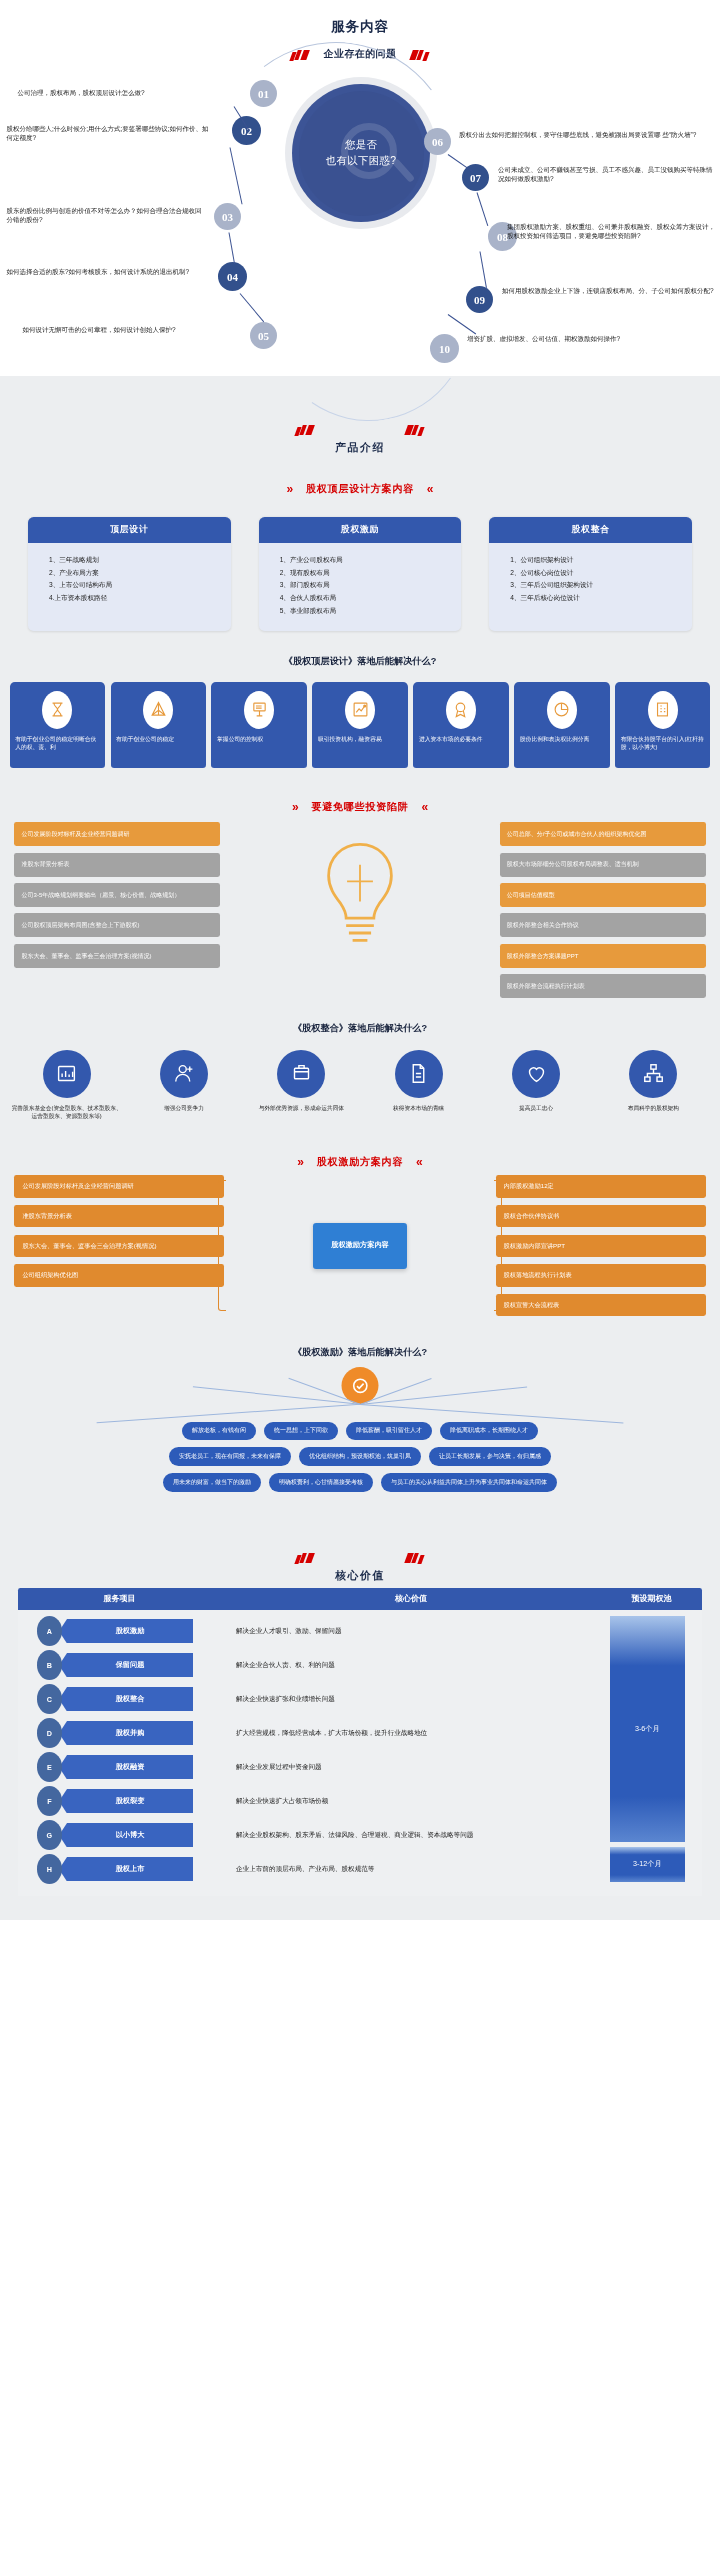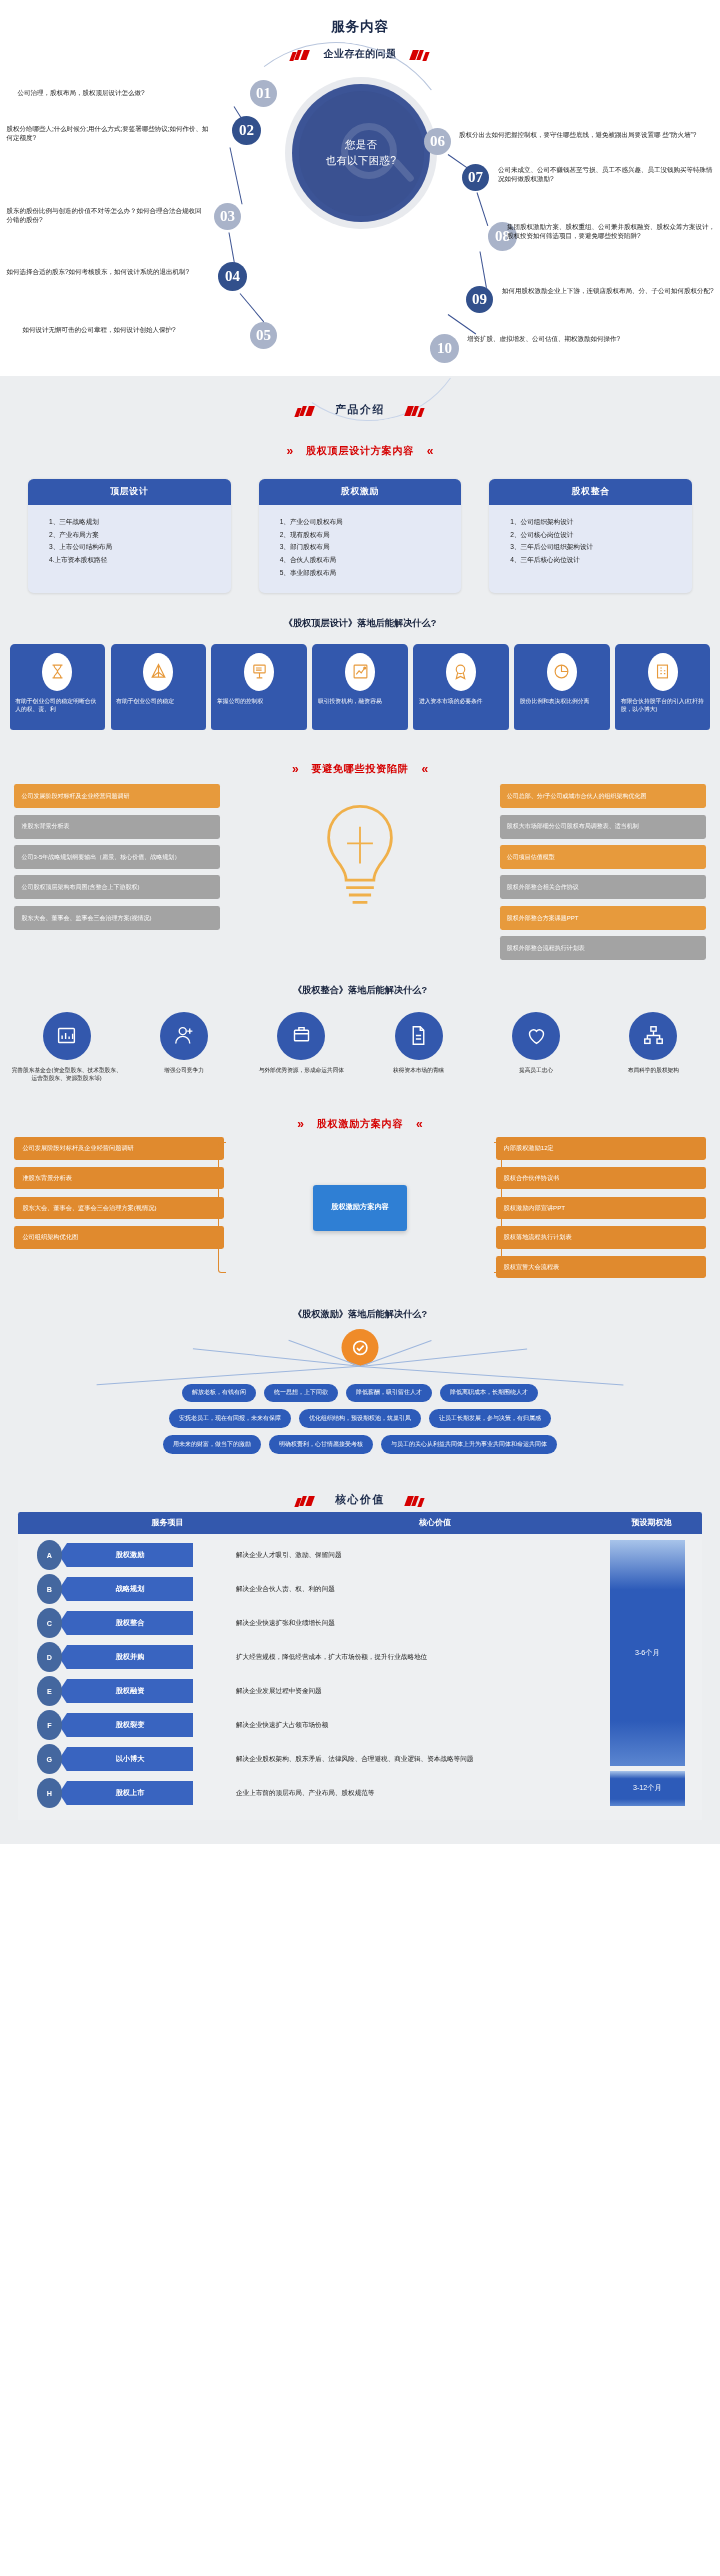--- a/index.html
+++ b/index.html
@@ -60,35 +60,35 @@
   }
   .arc { position:absolute; border-radius:50%; border:1.1px solid; }
   .arc-a { left:-69px; top:-35px; width:240px; height:240px;
            border-color:#b9c6dd transparent transparent transparent; transform:rotate(8deg); }
   .arc-b { left:-16px; top:144px; width:200px; height:200px;
            border-color:transparent transparent #c8d4e8 transparent; transform:rotate(-10deg); }
 
   .num {
     position:absolute; border-radius:50%;
     display:flex; align-items:center; justify-content:center;
-    color:#fff; font-weight:bold; font-size:15px;
+    color:#fff; font-weight:bold; font-size:11px;
     font-family:"Liberation Serif",serif;
   }
   .num.lt { background:#a9b3c9; }
   .num.dk { background:#32508c; }
 
   .qtext { position:absolute; font-size:6.5px; line-height:1.45; color:#1c1c1c; }
   .qtext.right { text-align:left; }
   .qtext.left { text-align:left; }
   .connector { position:absolute; background:#3a5191; height:1px; transform-origin:left center; }
 
   
   .grey { background:#eceef0; width:720px; padding-bottom:3.2px; }
   .sec-head { display:flex; align-items:center; justify-content:center; gap:21px; padding:27px 0 0; }
-  .sec-head .t { font-size:10.8px; font-weight:bold; color:#1b2a4a; letter-spacing:1.6px; }
+  .sec-head .t { font-size:10.8px; font-weight:bold; color:#1b2a4a; letter-spacing:1.6px;margin-top:38px; }
   .sub-head { display:flex; align-items:center; justify-content:center; gap:12.8px; padding:27px 0 0; }
   .sub-head .t { font-size:10px; font-weight:bold; color:#d50000; letter-spacing:0.8px; }
   .chev { color:#d50000; font-size:12px; font-weight:bold; }
 
   .cards3 { display:flex; gap:28px; padding:21px 28px 0; }
   .card3 {
     flex:1; background:#e4e9f5; border-radius:5.6px; overflow:hidden;
     box-shadow:0 0.8px 2.4px rgba(0,0,0,.10);
   }
   .card3 h4 {
@@ -168,21 +168,21 @@
   }
   .fan .ring svg { width:17.6px; height:17.6px; }
   .fan .ln { position:absolute; top:38px; left:50%; height:0.8px; background:#9db6dd; transform-origin:left center; }
 
   
   .tbl-wrap { padding:4.8px 17.6px 21px; }
   .tbl-head {
     display:flex; background:#3358ad; color:#fff; font-size:8px; font-weight:bold;
     text-align:center; padding:5.6px 0; border-radius:2.4px 2.4px 0 0;
   }
-  .tbl-head .c1 { width:204px;margin-left:48px; }
+  .tbl-head .c1 { width:204px; }
   .tbl-head .c2 { flex:1; }
   .tbl-head .c3 { width:102px; }
   .tbl-body { position:relative; background:#eef0f2; padding:6.4px 0 8px; }
   .trow { display:flex; align-items:flex-start; min-height:34px; }
   .trow .c1 { width:204px; display:flex; align-items:center; gap:0; padding-left:19px; }
   .badge {
     width:25.6px; height:30px; border-radius:50%; background:#44679f; color:#fff;
     display:flex; align-items:center; justify-content:center;
     font-size:7.2px; font-weight:bold; flex:none; z-index:2;
   }
@@ -548,21 +548,21 @@
             <div class="badge">A</div>
             <div class="chip">股权激励</div>
           </div>
           <div class="c2">解决企业人才吸引、激励、保留问题</div>
           <div class="c3"></div>
         </div>
 
         <div class="trow">
           <div class="c1">
             <div class="badge">B</div>
-            <div class="chip">战略规划</div>
+            <div class="chip">保留问题</div>
           </div>
           <div class="c2">解决企业合伙人责、权、利的问题</div>
           <div class="c3"></div>
         </div>
 
         <div class="trow">
           <div class="c1">
             <div class="badge">C</div>
             <div class="chip">股权整合</div>
           </div>

